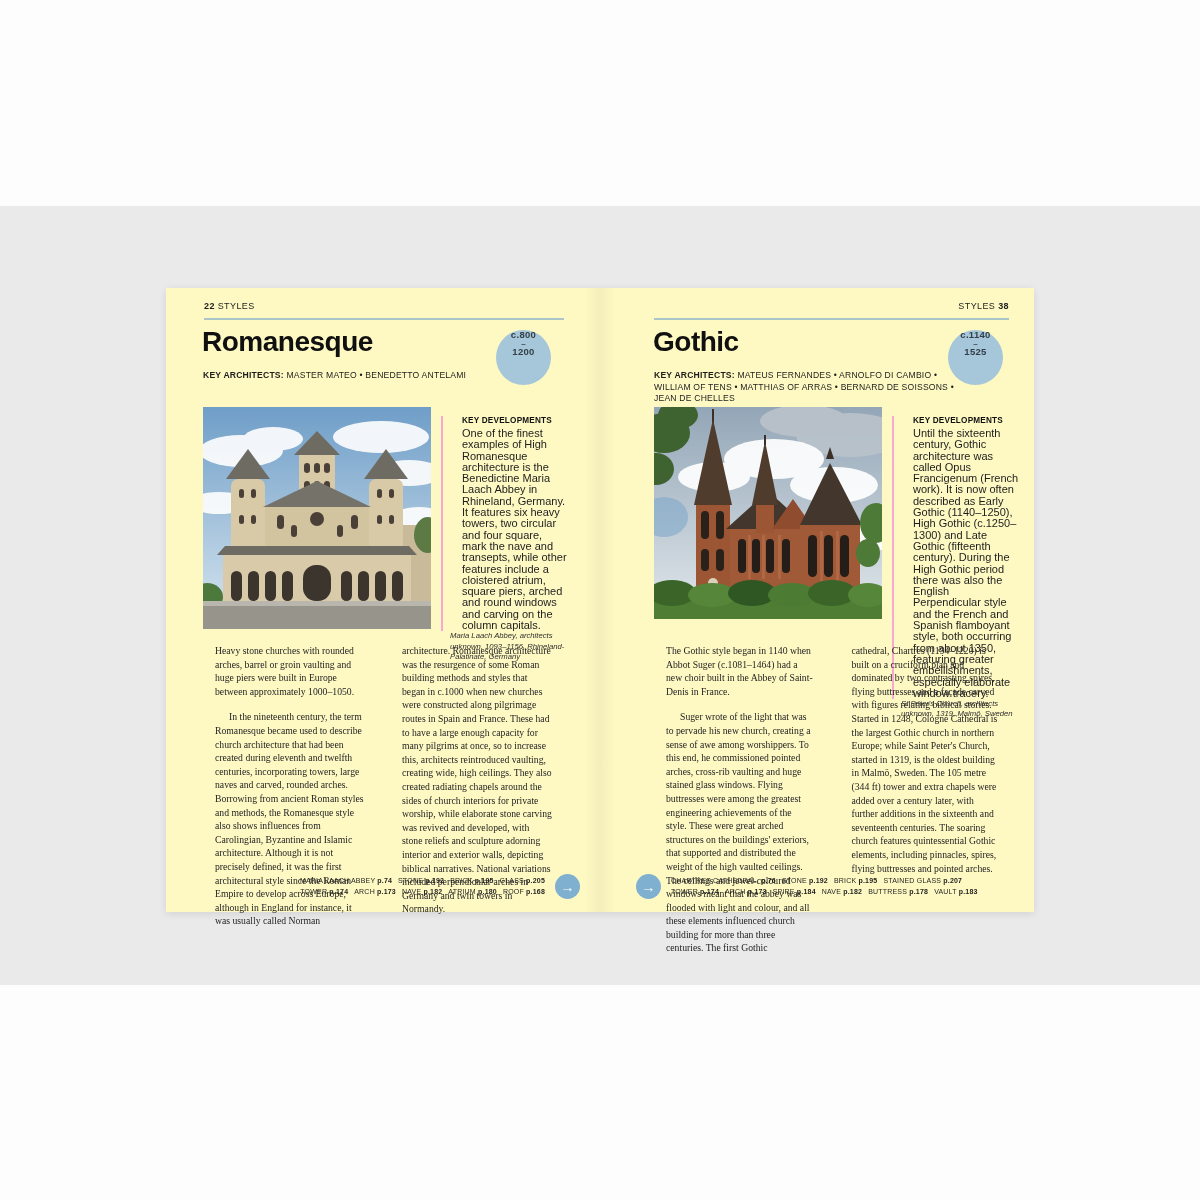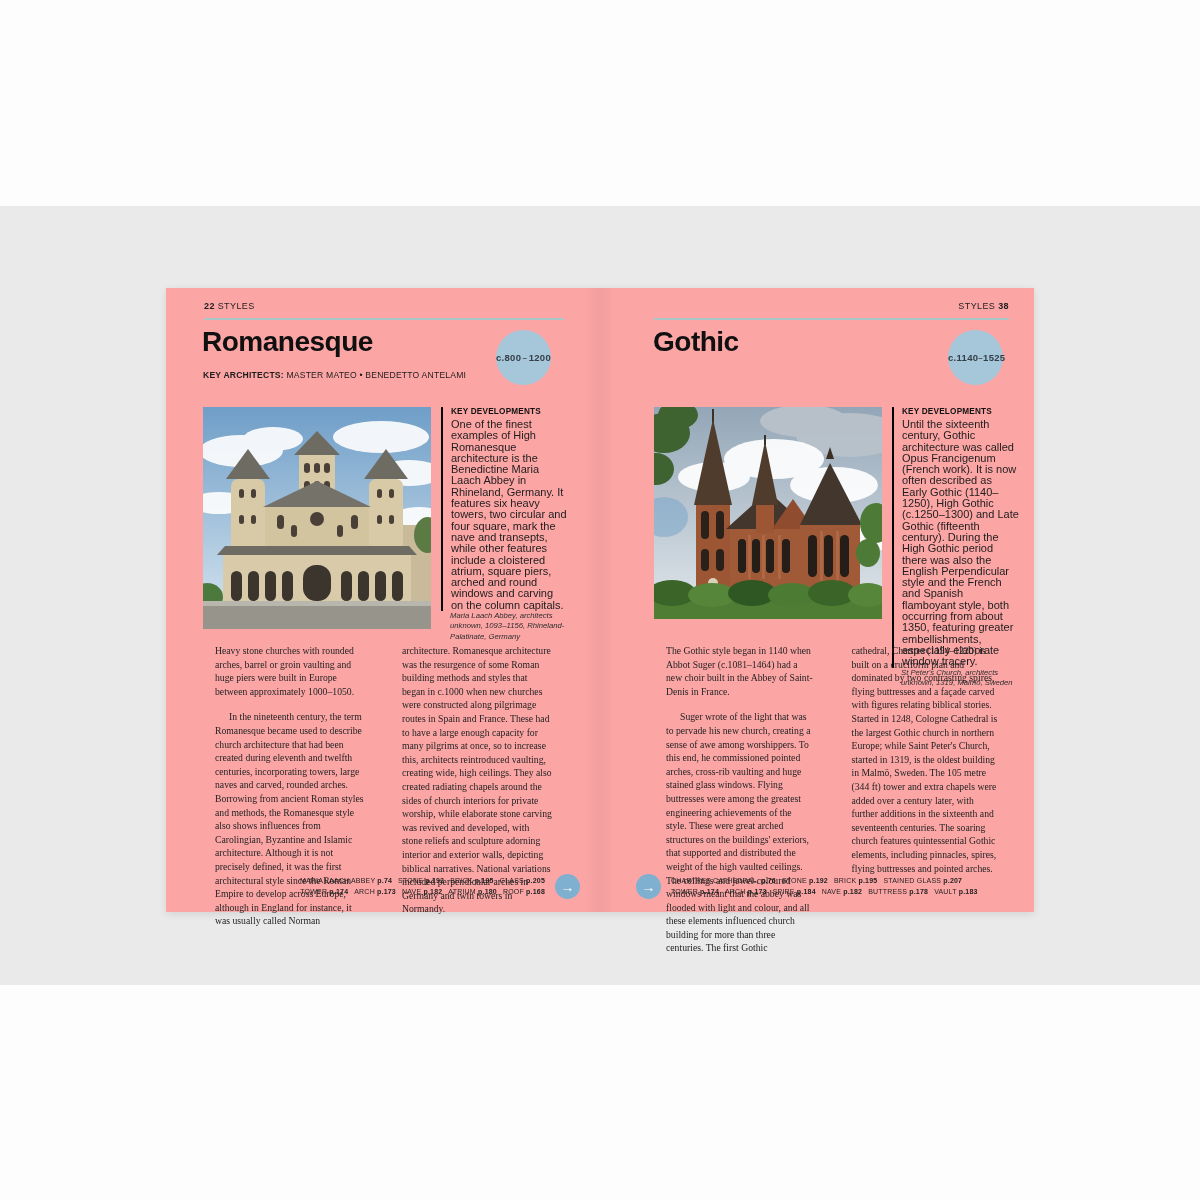--- a/index.html
+++ b/index.html
@@ -1,59 +1,59 @@
 <!DOCTYPE html>
 <html><head>
 <meta charset="utf-8">
 <style>
   html,body{margin:0;padding:0;background:#fff;}
   .canvas{position:relative;width:1200px;height:1200px;background:#fdfdfd;overflow:hidden;
           font-family:"Liberation Sans",sans-serif;color:#222;}
   .band-grey{position:absolute;left:0;top:206px;width:1200px;height:779px;background:#eaeaea;}
-  .spread{position:absolute;left:166px;top:288px;width:868px;height:624px;background:#fca5a5;
+  .spread{position:absolute;left:166px;top:288px;width:868px;height:624px;background:#fef9c3;
           box-shadow:0 2px 8px rgba(0,0,0,.10);display:flex;}
   .gutter{position:absolute;left:419px;top:0;width:30px;height:624px;pointer-events:none;
           background:linear-gradient(to right,rgba(0,0,0,0) 0%,rgba(0,0,0,.045) 50%,rgba(0,0,0,0) 100%);}
   .page{position:relative;width:434px;height:624px;}
 
   
   .folio-row{position:absolute;top:13px;font-size:9px;letter-spacing:.4px;color:#1e1e1e;}
   .page-left .folio-row{left:38px;}
   .page-right .folio-row{right:25px;}
   .folio-row b{font-weight:bold;}
   .rule{position:absolute;top:30px;height:2px;background:#abc6c6;}
   .page-left .rule{left:38px;right:36px;}
   .page-right .rule{left:54px;right:25px;}
 
   .title{position:absolute;top:38px;margin:0;font-size:28px;font-weight:bold;letter-spacing:-.5px;color:#101010;}
   .page-left .title{left:36px;}
   .page-right .title{left:53px;}
 
   .badge{position:absolute;top:42px;width:55px;height:55px;border-radius:50%;background:#a6c6d9;
-         display:flex;align-items:center;justify-content:space-between;
+         display:flex;flex-direction:column;align-items:center;justify-content:flex-start;
          font-size:9.5px;font-weight:bold;color:#333e47;line-height:1.05;letter-spacing:.3px;}
   .page-left .badge{left:330px;}
   .page-right .badge{left:348px;}
   .badge .sep{font-size:8px;line-height:.9;}
 
   .architects{position:absolute;top:82px;margin:0;font-size:8.6px;line-height:11.5px;
               letter-spacing:.2px;color:#1c1c1c;}
   .page-left .architects{left:37px;width:310px;}
   .page-right .architects{left:54px;width:322px;}
   .architects b{font-weight:bold;}
 
   
   .figure{position:absolute;top:119px;display:flex;margin:0;}
   .page-left .figure{left:37px;}
   .page-right .figure{left:54px;}
   .photo{width:228px;display:block;}
   .page-left aside{height:222px;}
   .page-right aside{height:212px;}
   aside{margin-left:10px;width:127px;display:flex;flex-direction:column;}
-  .keydev-box{border-left:2px solid #000000;padding-left:8px;}
+  .keydev-box{border-left:2px solid #f9a8d4;padding-left:19px;margin-top:9px;}
   .keydev-box h2{margin:0 0 3px;font-size:8.2px;letter-spacing:.2px;color:#111;}
   .keydev-box p{margin:0;font-size:11px;line-height:11.3px;color:#1d1d1d;}
   .caption{margin-top:auto;padding-left:9px;font-size:7.7px;line-height:10.3px;font-style:italic;color:#2e2e2e;}
 
   
   .body-cols{position:absolute;top:344px;display:flex;gap:13px;}
   .page-left .body-cols{left:37px;width:361px;}
   .page-right .body-cols{left:54px;width:358px;}
   .col{width:174px;}
   .col p{margin:12px;font-family:"Liberation Serif",serif;font-size:9.7px;line-height:13.6px;color:#232323;}
@@ -211,20 +211,24 @@
       <div class="rule"></div>
 
       <h1 class="title">Gothic</h1>
 
       <div class="badge">
         <span>c.1140</span>
         <span class="sep">–</span>
         <span>1525</span>
       </div>
 
+      <p class="architects">
+        <b>KEY ARCHITECTS:</b>
+        <span>MATEUS FERNANDES • ARNOLFO DI CAMBIO • WILLIAM OF TENS • MATTHIAS OF ARRAS • BERNARD DE SOISSONS • JEAN DE CHELLES</span>
+      </p>
 
       <figure class="figure">
 
         <svg class="photo" viewBox="0 0 228 212" xmlns="http://www.w3.org/2000/svg">
           <defs>
             <linearGradient id="skyR" x1="0" y1="0" x2="0" y2="1">
               <stop offset="0" stop-color="#93a6b7"></stop>
                 <stop offset="1" stop-color="#e2e8ec"></stop>
             </linearGradient>
           </defs>

